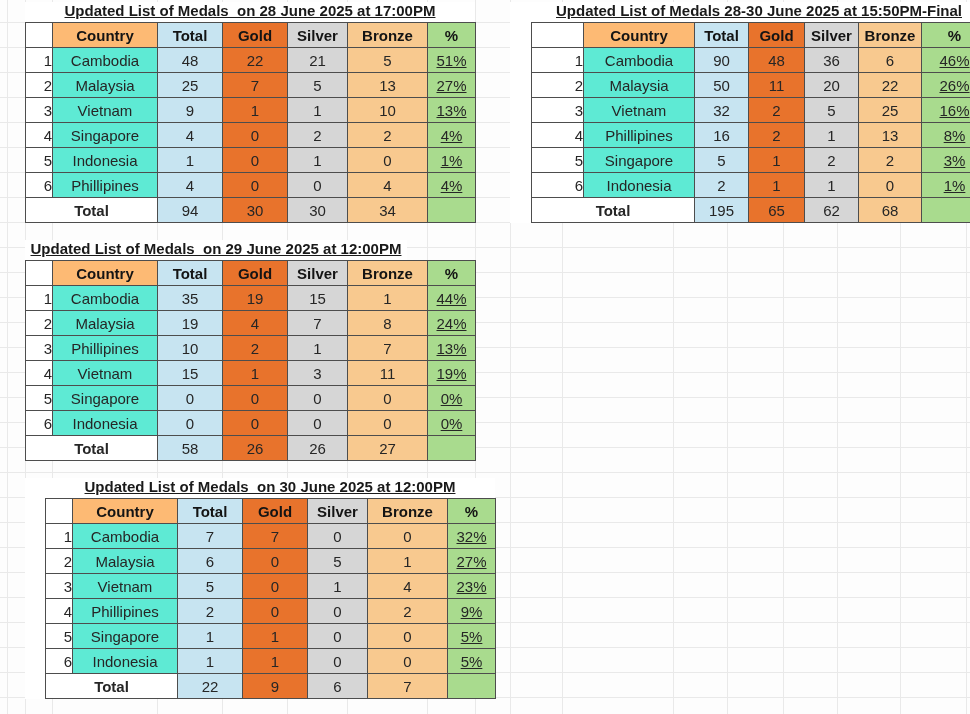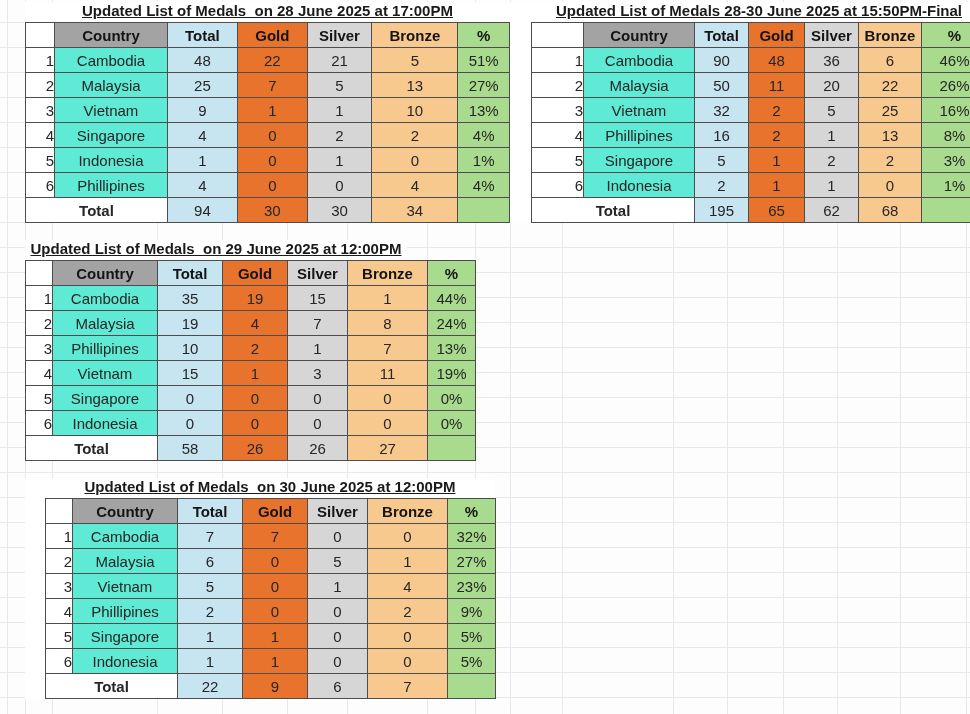--- a/index.html
+++ b/index.html
@@ -3,47 +3,47 @@
 <meta charset="utf-8">
 <style>
   html,body{margin:0;padding:0;}
   body{
     width:970px;height:714px;position:relative;overflow:hidden;
     background:#fdfdfd;
     font-family:"Liberation Sans", sans-serif;
   }
   .sheet{position:absolute;inset:0;background-color:#fdfdfd;}
   .tbl-group{position:absolute;background:#ffffff;}
-  .g0{left:25px;top:2px;width:485px;}
+  .g0{left:25px;top:2px;width:450px;}
   .g1{left:510px;top:2px;width:456px;padding-left:21px;}
   .g2{left:25px;top:240px;width:382px;}
   .g3{left:25px;top:478px;width:450px;padding-left:20px;}
   .tbl-title{
     height:20px;line-height:18px;text-align:center;
     font-weight:bold;font-size:15px;color:#1a1a1a;
     text-decoration:underline;white-space:pre;
   }
   table.medals{border-collapse:collapse;table-layout:fixed;width:100%;}
   table.medals td, table.medals th{
     border:1px solid #4d4d4d;height:24px;padding:0;
     font-size:15px;color:#262626;overflow:hidden;white-space:nowrap;
     font-weight:normal;vertical-align:middle;
   }
   table.medals th{font-weight:bold;color:#141414;text-align:center;}
   th.corner{background:#ffffff;}
-  .col-country{background:#a3a3a3;}
+  .col-country{background:#fdba74;}
   .col-total,.bg-total{background:var(--c-total);}
   .col-gold,.bg-gold{background:var(--c-gold);}
   .col-silver,.bg-silver{background:var(--c-silver);}
   .col-bronze,.bg-bronze{background:var(--c-bronze);}
   .col-pct,.bg-pct{background:var(--c-pct);}
   td.rank{text-align:right;padding-right:3px;background:#fff;border-right:1px solid #8f8f8f;}
   td.country{text-align:center;padding-left:4px;background:#5eead4;}
   td.num{text-align:center;}
-  td.pct{text-align:center;font-weight:bold;font-size:11px;color:#1f1f1f;}
+  td.pct{text-align:center;font-weight:bold;font-size:11px;color:#1f1f1f;text-decoration:underline;}
   tr.total-row td.label{font-weight:bold;text-align:center;background:#fff;font-size:15px;}
 </style>
 </head>
 <body>
 
 <div class="sheet" style="background-image: linear-gradient(rgb(233, 233, 233) 0px, rgb(233, 233, 233) 1px, transparent 1px), linear-gradient(rgb(233, 233, 233), rgb(233, 233, 233)), linear-gradient(rgb(233, 233, 233), rgb(233, 233, 233)), linear-gradient(rgb(233, 233, 233), rgb(233, 233, 233)), linear-gradient(rgb(233, 233, 233), rgb(233, 233, 233)), linear-gradient(rgb(233, 233, 233), rgb(233, 233, 233)), linear-gradient(rgb(233, 233, 233), rgb(233, 233, 233)), linear-gradient(rgb(233, 233, 233), rgb(233, 233, 233)), linear-gradient(rgb(233, 233, 233), rgb(233, 233, 233)), linear-gradient(rgb(233, 233, 233), rgb(233, 233, 233)), linear-gradient(rgb(233, 233, 233), rgb(233, 233, 233)), linear-gradient(rgb(233, 233, 233), rgb(233, 233, 233)), linear-gradient(rgb(233, 233, 233), rgb(233, 233, 233)), linear-gradient(rgb(233, 233, 233), rgb(233, 233, 233)), linear-gradient(rgb(233, 233, 233), rgb(233, 233, 233)), linear-gradient(rgb(233, 233, 233), rgb(233, 233, 233)), linear-gradient(rgb(233, 233, 233), rgb(233, 233, 233)), linear-gradient(rgb(233, 233, 233), rgb(233, 233, 233)); background-size: 100% 25px, 1px 100%, 1px 100%, 1px 100%, 1px 100%, 1px 100%, 1px 100%, 1px 100%, 1px 100%, 1px 100%, 1px 100%, 1px 100%, 1px 100%, 1px 100%, 1px 100%, 1px 100%, 1px 100%, 1px 100%; background-position: 0px 22px, 7px 0px, 25px 0px, 52px 0px, 157px 0px, 222px 0px, 287px 0px, 347px 0px, 427px 0px, 475px 0px, 510px 0px, 562px 0px, 673px 0px, 727px 0px, 783px 0px, 837px 0px, 900px 0px, 966px 0px; background-repeat: repeat, no-repeat, no-repeat, no-repeat, no-repeat, no-repeat, no-repeat, no-repeat, no-repeat, no-repeat, no-repeat, no-repeat, no-repeat, no-repeat, no-repeat, no-repeat, no-repeat, no-repeat;"></div>
 
 <section class="tbl-group g0">
   <div class="tbl-title">Updated List of Medals  on 28 June 2025 at 17:00PM</div>
   <table class="medals">

